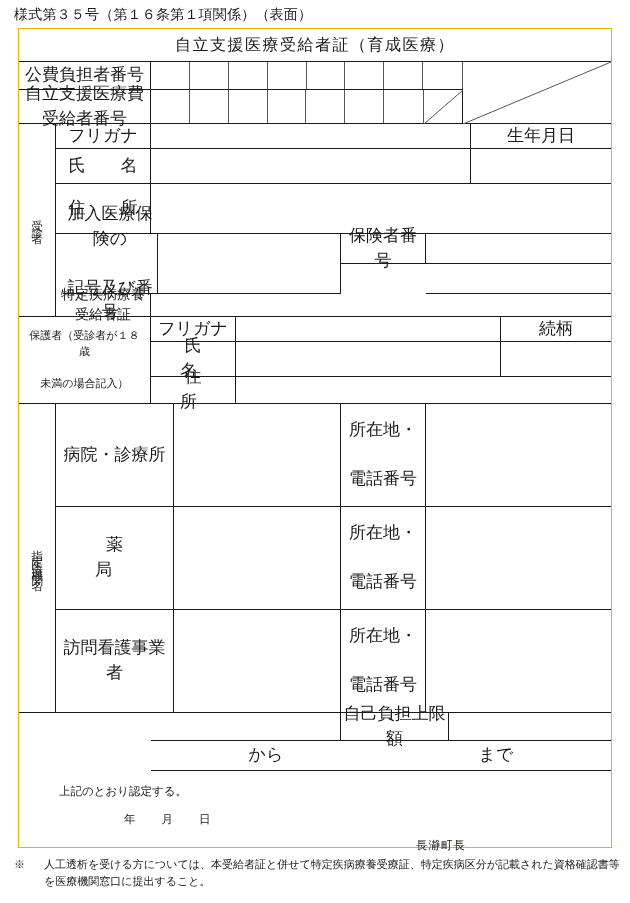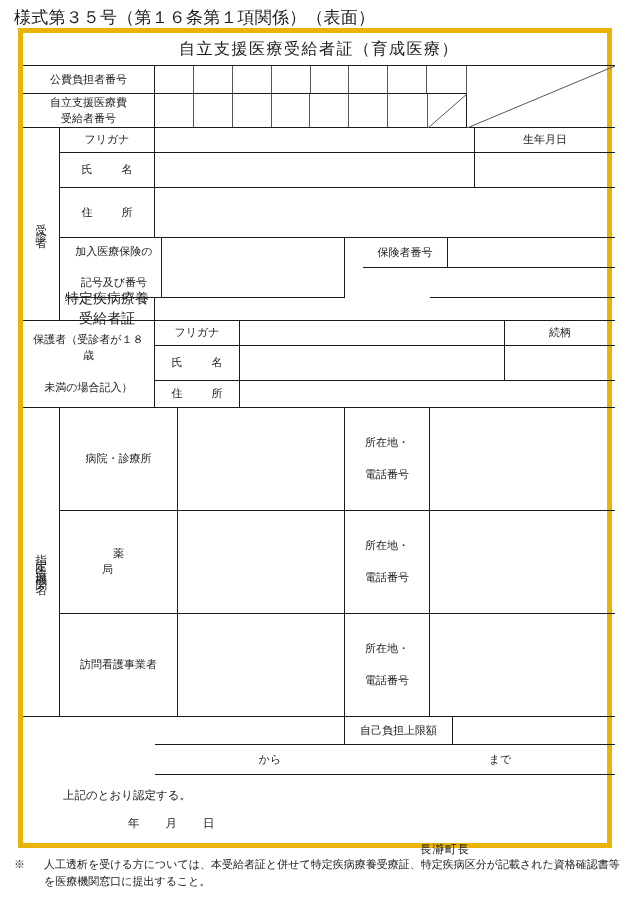--- a/index.html
+++ b/index.html
@@ -20,44 +20,44 @@
     left: 0; top: 0;
     width: 630px; height: 903px;
     overflow: hidden;
   }
 
   
   .form-no {
     position: absolute;
     left: 14px;
     top: 6px;
-    font-size: 17px;
+    font-size: 14px;
     letter-spacing: 0.2px;
     white-space: nowrap;
   }
 
   
   .frame {
     position: absolute;
     left: 18px;
     top: 28px;
     width: 594px;
     height: 820px;
-    border: 5px solid #eab308;
+    border: 1px solid #eab308;
     box-sizing: border-box;
   }
 
   
   .c {
     position: absolute;
     box-sizing: border-box;
     display: flex;
     align-items: center;
     justify-content: center;
-    font-size: 11px;
+    font-size: 17px;
     line-height: 1.45;
     text-align: center;
     white-space: pre-line;
   }
   .bb { border-bottom: 1px solid #1a1a1a; }
   .br { border-right: 1px solid #1a1a1a; }
 
   
   .title {
     font-size: 16px;
@@ -175,21 +175,21 @@
     <div class="c bb" style="left:452px;top:120px;width:140px;height:35px;"></div>
 
     <div class="c br bb sp3" style="left:37px;top:155px;width:95px;height:50px;">住　所</div>
     <div class="c bb" style="left:132px;top:155px;width:460px;height:50px;"></div>
 
     <div class="c br bb" style="left:37px;top:205px;width:95px;height:60px;margin-left:7px;">加入医療保険の
 
 記号及び番号</div>
     <div class="c br bb" style="left:132px;top:205px;width:190px;height:60px;"></div>
 
-    <div class="c br bb" style="left:340px;top:205px;width:85px;height:30px;">保険者番号</div>
+    <div class="c br bb" style="left:322px;top:205px;width:85px;height:30px;">保険者番号</div>
     <div class="c bb" style="left:407px;top:205px;width:185px;height:30px;"></div>
 
     <div class="c bb" style="left:407px;top:235px;width:185px;height:30px;"></div>
 
     <div class="c br bb" style="left:37px;top:265px;width:95px;height:23px;font-size:14px;">特定疾病療養
 受給者証</div>
     <div class="c bb" style="left:132px;top:265px;width:460px;height:23px;"></div>
 
     <div class="c br bb" style="left:0;top:288px;width:132px;height:87px;font-size:11px;padding:0 5px;">保護者（受診者が１８歳
 

